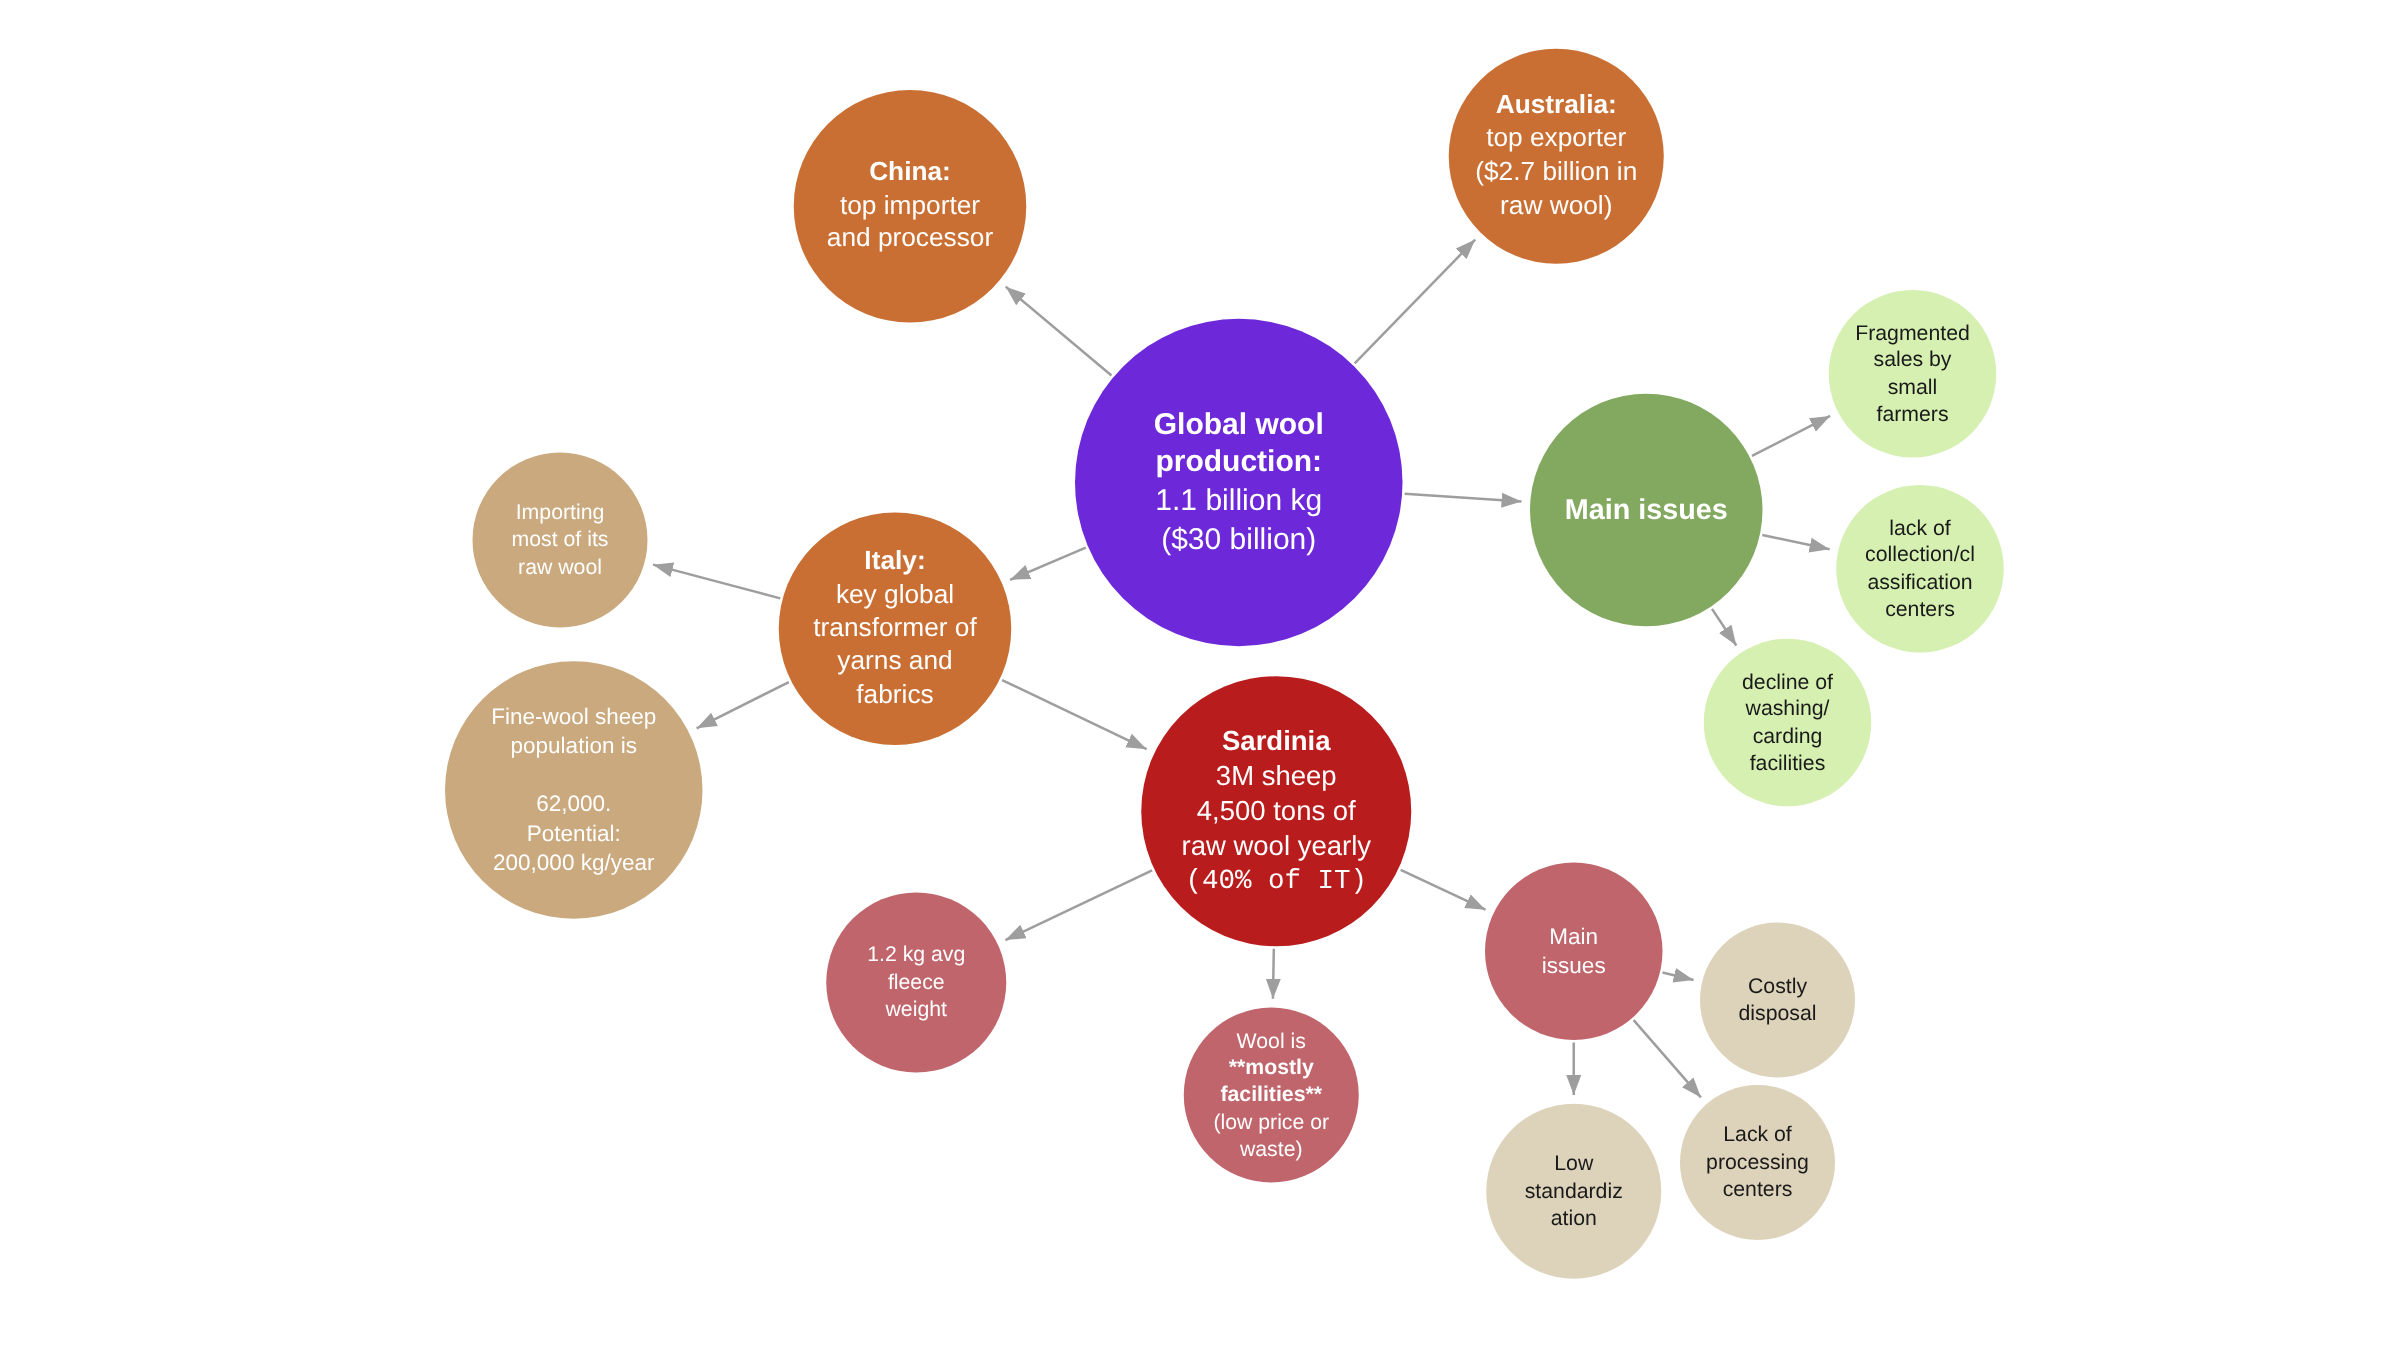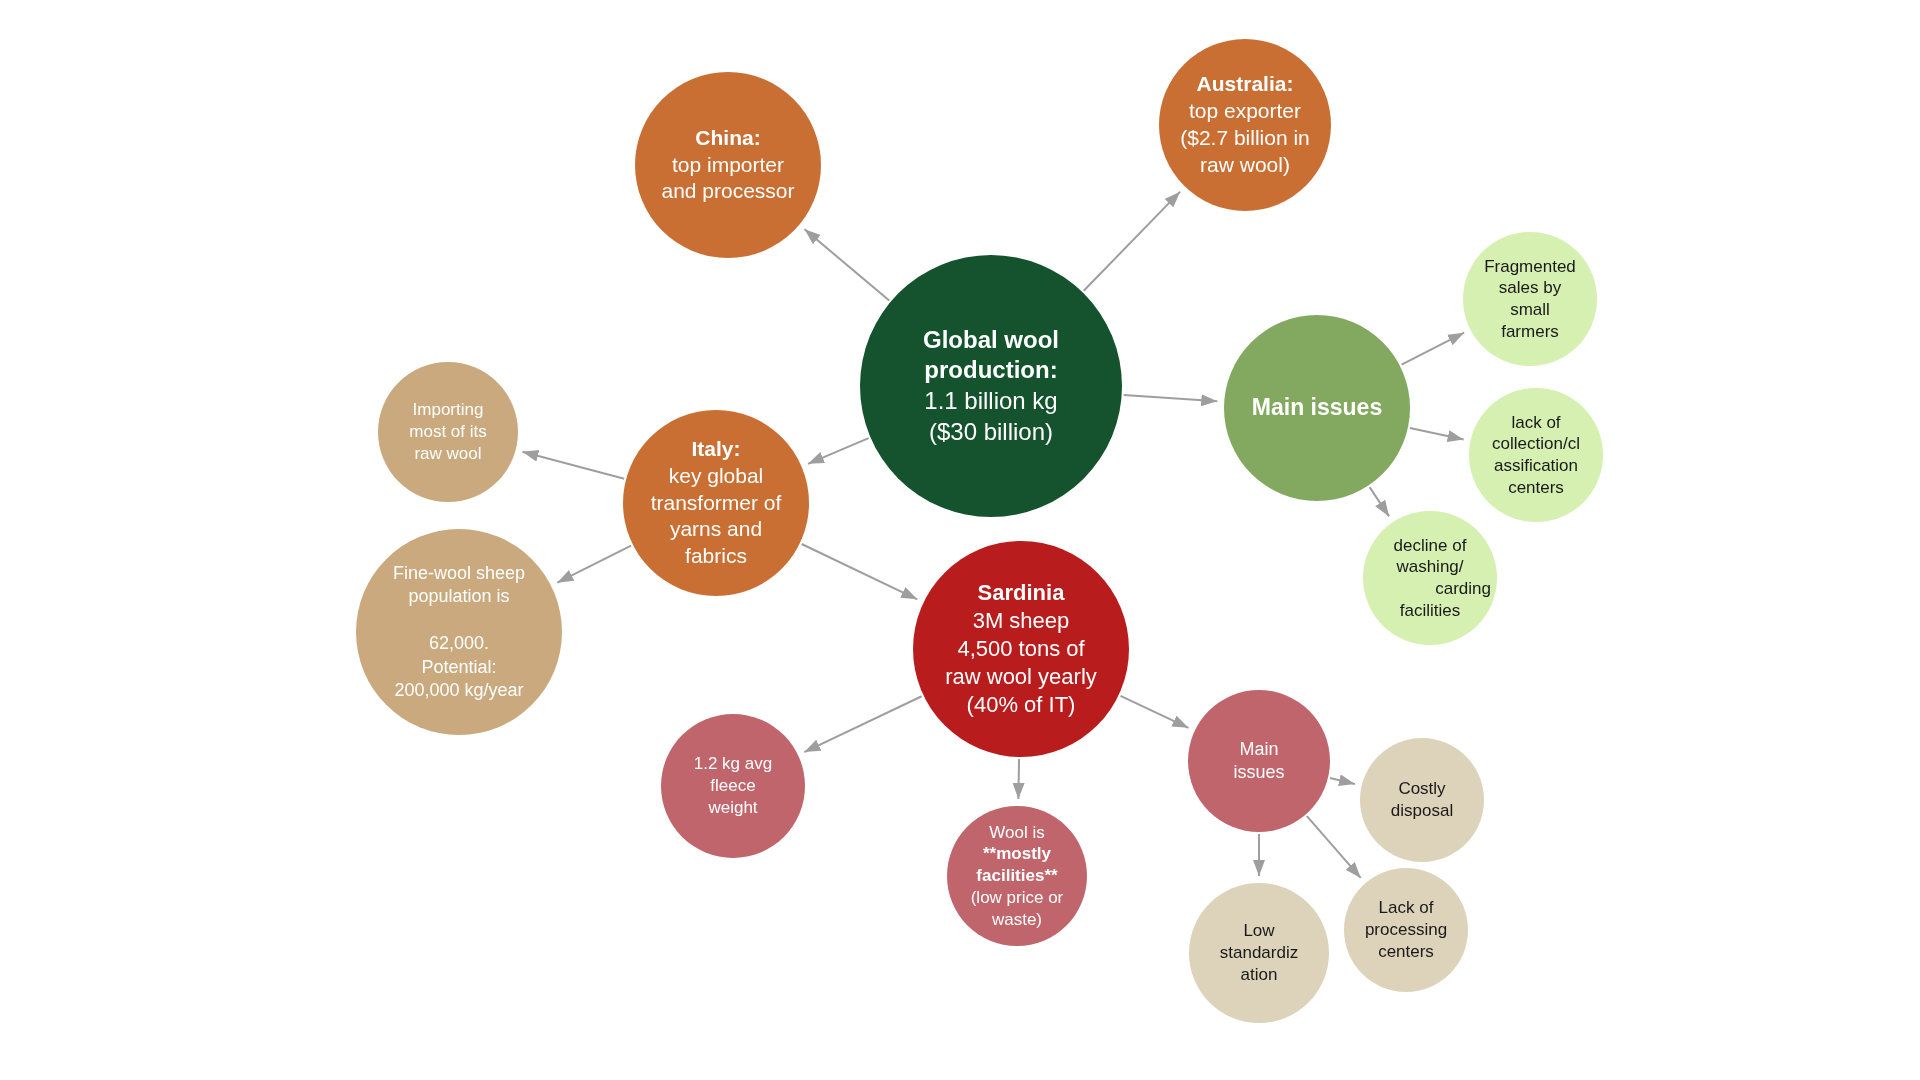--- a/index.html
+++ b/index.html
@@ -79,21 +79,21 @@
       <line x1="1409.8850180043216" y1="427.9342276082334" x2="1463.6474596597916" y2="439.4722858630603" stroke="#9e9e9e" stroke-width="2" marker-end="url(#arrowhead)"></line>
       <line x1="1369.5890723041446" y1="487.1163034664123" x2="1389.0358805209821" y2="516.3725636156368" stroke="#9e9e9e" stroke-width="2" marker-end="url(#arrowhead)"></line>
       <line x1="921.6662248621751" y1="696.2525249787569" x2="804.339711235347" y2="752.0640956970745" stroke="#9e9e9e" stroke-width="2" marker-end="url(#arrowhead)"></line>
       <line x1="1019.0619748684761" y1="758.9829262139791" x2="1018.3566175920668" y2="799.0119516502145" stroke="#9e9e9e" stroke-width="2" marker-end="url(#arrowhead)"></line>
       <line x1="1120.5300572421093" y1="695.8376739962868" x2="1188.4241412283225" y2="727.7878311662694" stroke="#9e9e9e" stroke-width="2" marker-end="url(#arrowhead)"></line>
       <line x1="1329.9961167515917" y1="777.9868009405649" x2="1354.8940814265777" y2="783.9439826726168" stroke="#9e9e9e" stroke-width="2" marker-end="url(#arrowhead)"></line>
       <line x1="1306.9091145495975" y1="816.0791861148433" x2="1360.7160424120243" y2="877.9388514804906" stroke="#9e9e9e" stroke-width="2" marker-end="url(#arrowhead)"></line>
       <line x1="1259" y1="834" x2="1259" y2="876" stroke="#9e9e9e" stroke-width="2" marker-end="url(#arrowhead)"></line>
     </svg>
   <div id="nodes">
-      <div class="node node-light-text" style="left: 860px; top: 255px; width: 262px; height: 262px; background: #14532d; color: rgb(255, 255, 255); font-size: 24px;">
+      <div class="node node-light-text" style="left: 860px; top: 255px; width: 262px; height: 262px; background: #6d28d9; color: rgb(255, 255, 255); font-size: 24px;">
         <span class="node-text"><span class="node-title">Global wool production:</span><span style="display: block;">1.1 billion kg</span><span style="display: block;">($30 billion)</span></span>
       </div>
       <div class="node node-light-text" style="left: 635px; top: 72px; width: 186px; height: 186px; background: rgb(201, 111, 51); color: rgb(255, 255, 255); font-size: 21px;">
         <span class="node-text"><span class="node-title">China:</span><span style="display: block;">top importer</span><span style="display: block;">and processor</span></span>
       </div>
       <div class="node node-light-text" style="left: 1159px; top: 39px; width: 172px; height: 172px; background: rgb(201, 111, 51); color: rgb(255, 255, 255); font-size: 21px;">
         <span class="node-text"><span class="node-title">Australia:</span><span style="display: block;">top exporter</span><span style="display: block;">($2.7 billion in</span><span style="display: block;">raw wool)</span></span>
       </div>
       <div class="node node-light-text" style="left: 623px; top: 410px; width: 186px; height: 186px; background: rgb(201, 111, 51); color: rgb(255, 255, 255); font-size: 21px;">
         <span class="node-text"><span class="node-title">Italy:</span><span style="display: block;">key global</span><span style="display: block;">transformer of</span><span style="display: block;">yarns and</span><span style="display: block;">fabrics</span></span>
@@ -107,24 +107,24 @@
       <div class="node node-light-text" style="left: 1224px; top: 315px; width: 186px; height: 186px; background: rgb(130, 169, 95); color: rgb(255, 255, 255); font-size: 23px; font-weight: bold;">
         <span class="node-text"><span style="display: block;">Main issues</span></span>
       </div>
       <div class="node node-dark-text" style="left: 1463px; top: 232px; width: 134px; height: 134px; background: rgb(213, 240, 177); color: rgb(26, 26, 26); font-size: 17px;">
         <span class="node-text"><span style="display: block;">Fragmented</span><span style="display: block;">sales by</span><span style="display: block;">small</span><span style="display: block;">farmers</span></span>
       </div>
       <div class="node node-dark-text" style="left: 1469px; top: 388px; width: 134px; height: 134px; background: rgb(213, 240, 177); color: rgb(26, 26, 26); font-size: 17px;">
         <span class="node-text"><span style="display: block;">lack of</span><span style="display: block;">collection/cl</span><span style="display: block;">assification</span><span style="display: block;">centers</span></span>
       </div>
       <div class="node node-dark-text" style="left: 1363px; top: 511px; width: 134px; height: 134px; background: rgb(213, 240, 177); color: rgb(26, 26, 26); font-size: 17px;">
-        <span class="node-text"><span style="display: block;">decline of</span><span style="display: block;">washing/</span><span style="display: block; text-align: right;">carding</span><span style="display: block;">facilities</span></span>
+        <span class="node-text"><span style="display: block;">decline of</span><span style="display: block;">washing/</span><span style="display: block;">carding</span><span style="display: block;">facilities</span></span>
       </div>
       <div class="node node-light-text" style="left: 913px; top: 541px; width: 216px; height: 216px; background: #b91c1c; color: rgb(255, 255, 255); font-size: 22px;">
-        <span class="node-text"><span class="node-title">Sardinia</span><span style="display: block;">3M sheep</span><span style="display: block;">4,500 tons of</span><span style="display: block;">raw wool yearly</span><span style="display: block;">(40% of IT)</span></span>
+        <span class="node-text"><span class="node-title">Sardinia</span><span style="display: block;">3M sheep</span><span style="display: block;">4,500 tons of</span><span style="display: block;">raw wool yearly</span><span style="display: block; font-family: Liberation Mono, monospace;">(40% of IT)</span></span>
       </div>
       <div class="node node-light-text" style="left: 661px; top: 714px; width: 144px; height: 144px; background: rgb(192, 101, 107); color: rgb(255, 255, 255); font-size: 17px;">
         <span class="node-text"><span style="display: block;">1.2 kg avg</span><span style="display: block;">fleece</span><span style="display: block;">weight</span></span>
       </div>
       <div class="node node-light-text" style="left: 947px; top: 806px; width: 140px; height: 140px; background: rgb(192, 101, 107); color: rgb(255, 255, 255); font-size: 17px;">
         <span class="node-text"><span style="display: block;">Wool is</span><span style="display: block; font-weight: bold;">**mostly</span><span style="display: block; font-weight: bold;">facilities**</span><span style="display: block;">(low price or</span><span style="display: block;">waste)</span></span>
       </div>
       <div class="node node-light-text" style="left: 1188px; top: 690px; width: 142px; height: 142px; background: rgb(192, 101, 107); color: rgb(255, 255, 255); font-size: 18px;">
         <span class="node-text"><span style="display: block;">Main</span><span style="display: block;">issues</span></span>
       </div>

